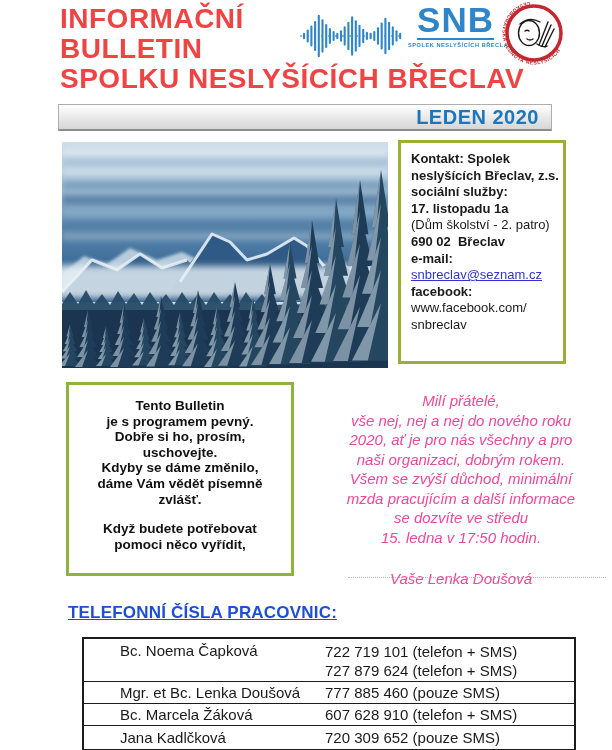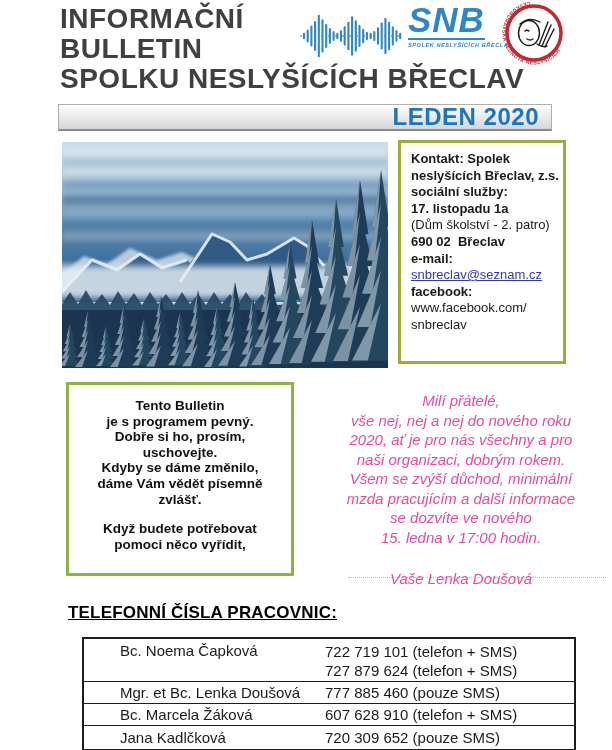--- a/index.html
+++ b/index.html
@@ -2,34 +2,34 @@
 <html lang="cs"><head>
 <meta charset="utf-8">
 <style>
   * { margin:0; padding:0; box-sizing:border-box; }
   html,body { background:#ffffff; }
   body { width:612px; height:750px; font-family:"Liberation Sans", sans-serif; color:#1a1a1a; }
   .page { position:relative; width:612px; height:750px; background:#fff; overflow:hidden; }
 
   
   .title-block { position:absolute; left:60px; top:4px; width:520px; }
-  .title-line { font-weight:bold; font-size:28px; line-height:30px; color:#404040; letter-spacing:0.5px; }
+  .title-line { font-weight:bold; font-size:28px; line-height:30px; color:#ef4444; letter-spacing:0.5px; }
 
   .wave-wrap { position:absolute; left:300px; top:14px; width:106px; height:44px; }
-  .snb-block { position:absolute; left:408px; top:2px; width:86px; text-align:left;font-style:italic; }
+  .snb-block { position:absolute; left:408px; top:2px; width:86px; text-align:right; }
   .snb-abbr { font-weight:bold; font-size:35px; line-height:36px; color:#2e86c8; letter-spacing:1px;
               border-bottom:2px solid #2e86c8; display:inline-block; padding-bottom:0; }
   .snb-sub { font-weight:bold; font-size:5.6px; letter-spacing:0.55px; color:#2e86c8; margin-top:2px; white-space:nowrap; }
   .union-logo { position:absolute; left:492px; top:0px; width:84px; height:67px; }
 
   .month-banner { position:absolute; left:58px; top:104px; width:494px; height:27px;
     background:linear-gradient(180deg,#ffffff 0%,#ececec 45%,#d6d6d6 100%);
     border:1px solid #aeaeae; border-bottom:2px solid #8c8c8c;
     display:flex; align-items:center; justify-content:flex-end; padding-right:12px;
-    font-weight:bold; font-size:24px; color:#1b76bd; letter-spacing:0.5px; }
+    font-weight:bold; font-size:20px; color:#1b76bd; letter-spacing:0.5px; }
 
   
   .photo { position:absolute; left:62px; top:142px; width:326px; height:226px; }
   .photo svg { display:block; width:100%; height:100%; }
 
   
   .contact-box { position:absolute; left:398px; top:140px; width:168px; height:224px;
     border:3px solid #9aaf3a; padding:8px 4px 12px 10px; font-size:13px; line-height:16.6px; }
   .c-bold { font-weight:bold; }
   .c-link { color:#3333cc; text-decoration:underline; cursor:pointer; }
@@ -42,21 +42,21 @@
 
   
   .greeting { position:absolute; left:330px; top:391px; width:262px; text-align:center;
     font-style:italic; font-size:15px; line-height:19.5px; color:#ec4899; }
   .greeting .signature { margin-top:22px; }
 
   .dotted-rule { position:absolute; left:348px; top:577px; width:258px; border-top:1px dotted #b9b9b9; }
 
   
   .phones-heading { position:absolute; left:68px; top:603px; font-weight:bold; font-size:17px;
-    color:#000000; text-decoration:underline; letter-spacing:0.2px; }
+    color:#1d4ed8; text-decoration:underline; letter-spacing:0.2px; }
   .phone-table { position:absolute; left:58px; top:637px; width:494px; border-collapse:collapse;
     border:2px solid #1c1c1c; font-size:15px; color:#1a1a1a;margin-left:24px; }
   .phone-table td { border-top:1.5px solid #1c1c1c; vertical-align:middle; padding:1px 0; }
   .phone-table tr:first-child td { border-top:none; vertical-align:top; padding-top:3px; }
   .phone-table td.name { width:242px; padding-left:36px; }
   .phone-table .pline { line-height:19px; }
   .phone-table tr:nth-child(1) { height:39px; }
   .phone-table tr:nth-child(2) { height:21px; }
   .phone-table tr:nth-child(3) { height:21px; }
   .phone-table tr:nth-child(4) { height:24px; }
@@ -381,22 +381,22 @@
     </div>
   </div>
 
   <div class="greeting">
     <div>Milí přátelé,</div>
     <div>vše nej, nej a nej do nového roku</div>
     <div>2020, ať je pro nás všechny a pro</div>
     <div>naši organizaci, dobrým rokem.</div>
     <div>Všem se zvýší důchod, minimální</div>
     <div>mzda pracujícím a další informace</div>
-    <div>se dozvíte ve nového</div>
-    <div>15. ledna v 17:00 hodin.</div>
+    <div>se dozvíte ve středu</div>
+    <div>15. ledna v 17:50 hodin.</div>
     <div class="signature">Vaše Lenka Doušová</div>
   </div>
 
   <div class="dotted-rule"></div>
 
   <div class="phones-heading">TELEFONNÍ ČÍSLA PRACOVNIC:</div>
 
   <table class="phone-table">
     <tbody>
       <tr>

